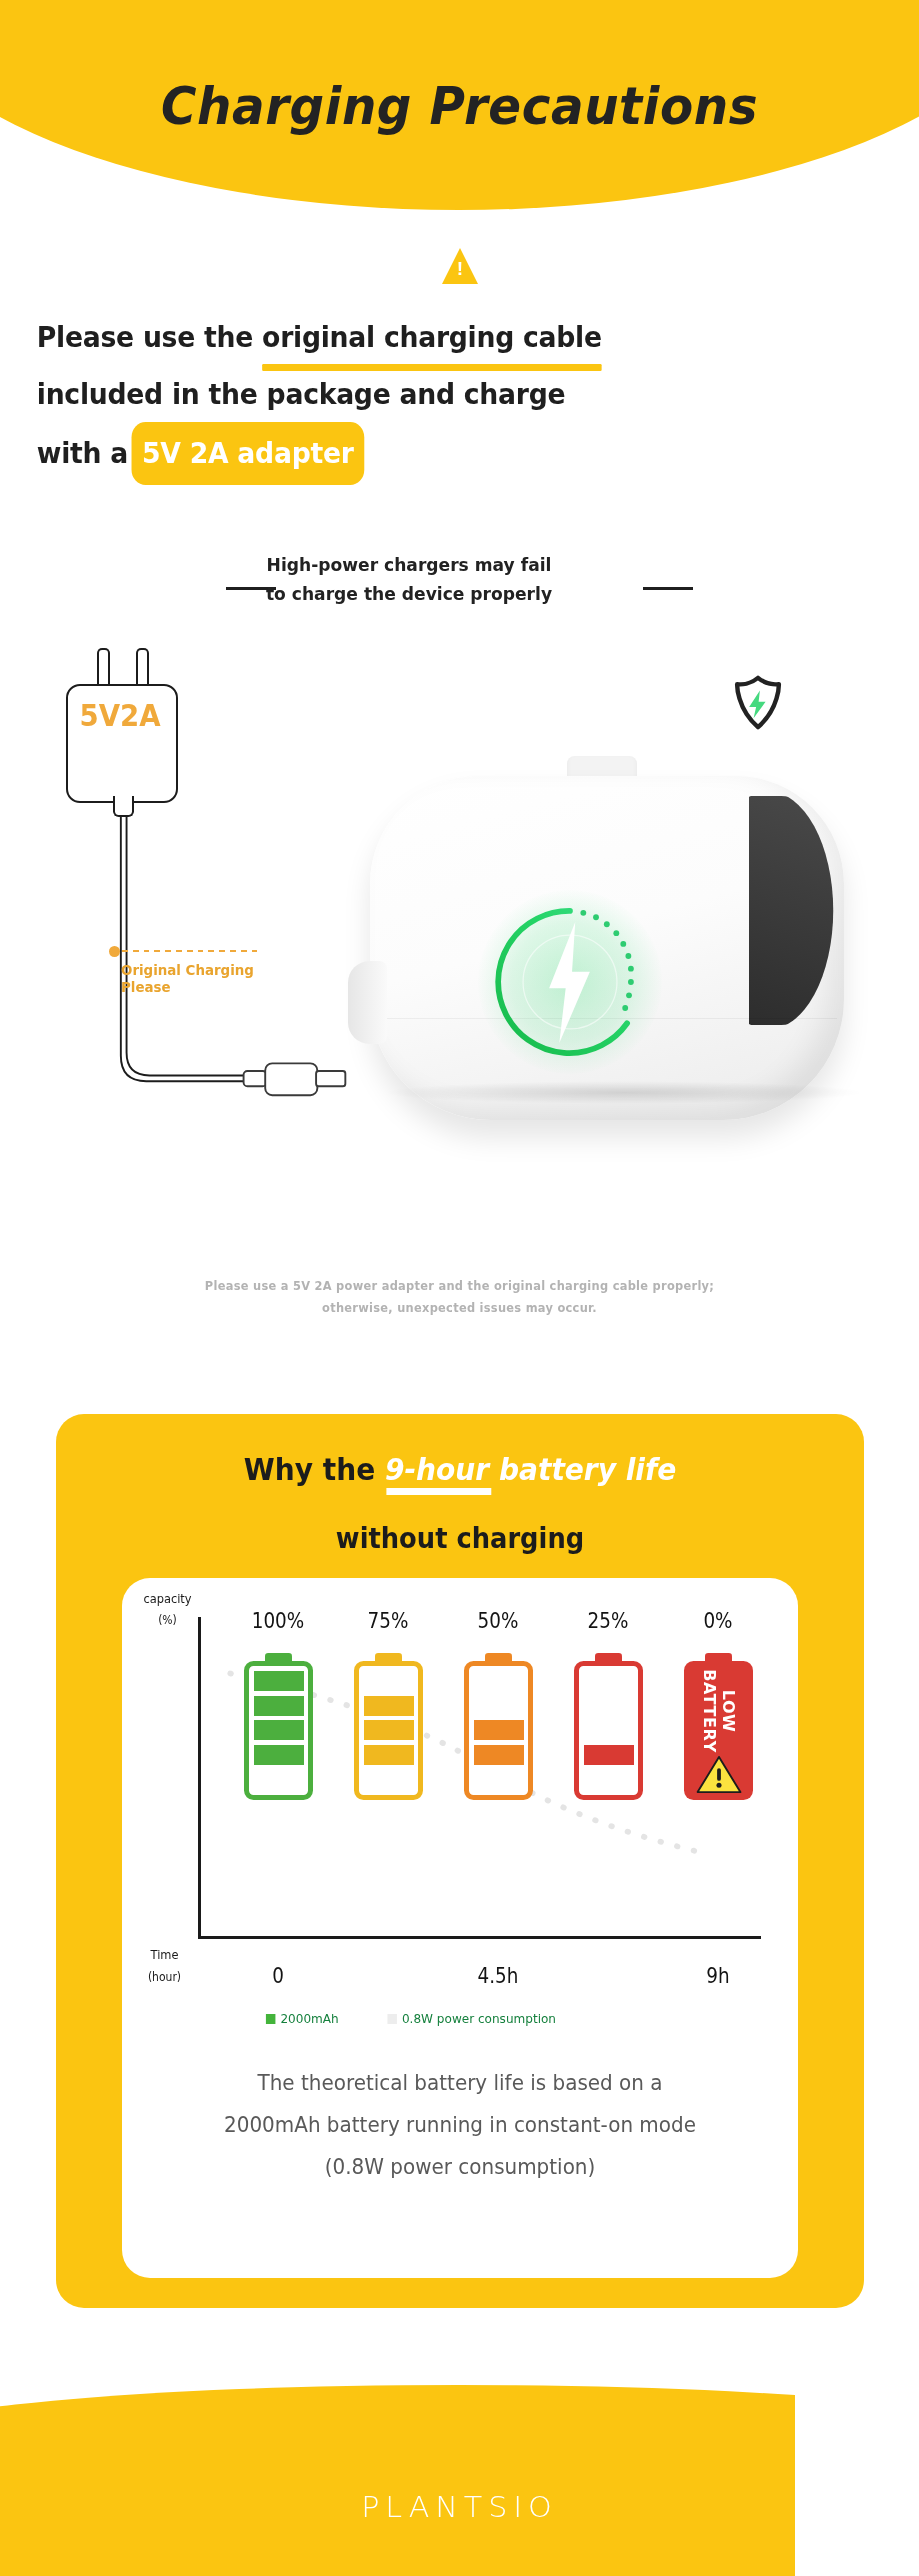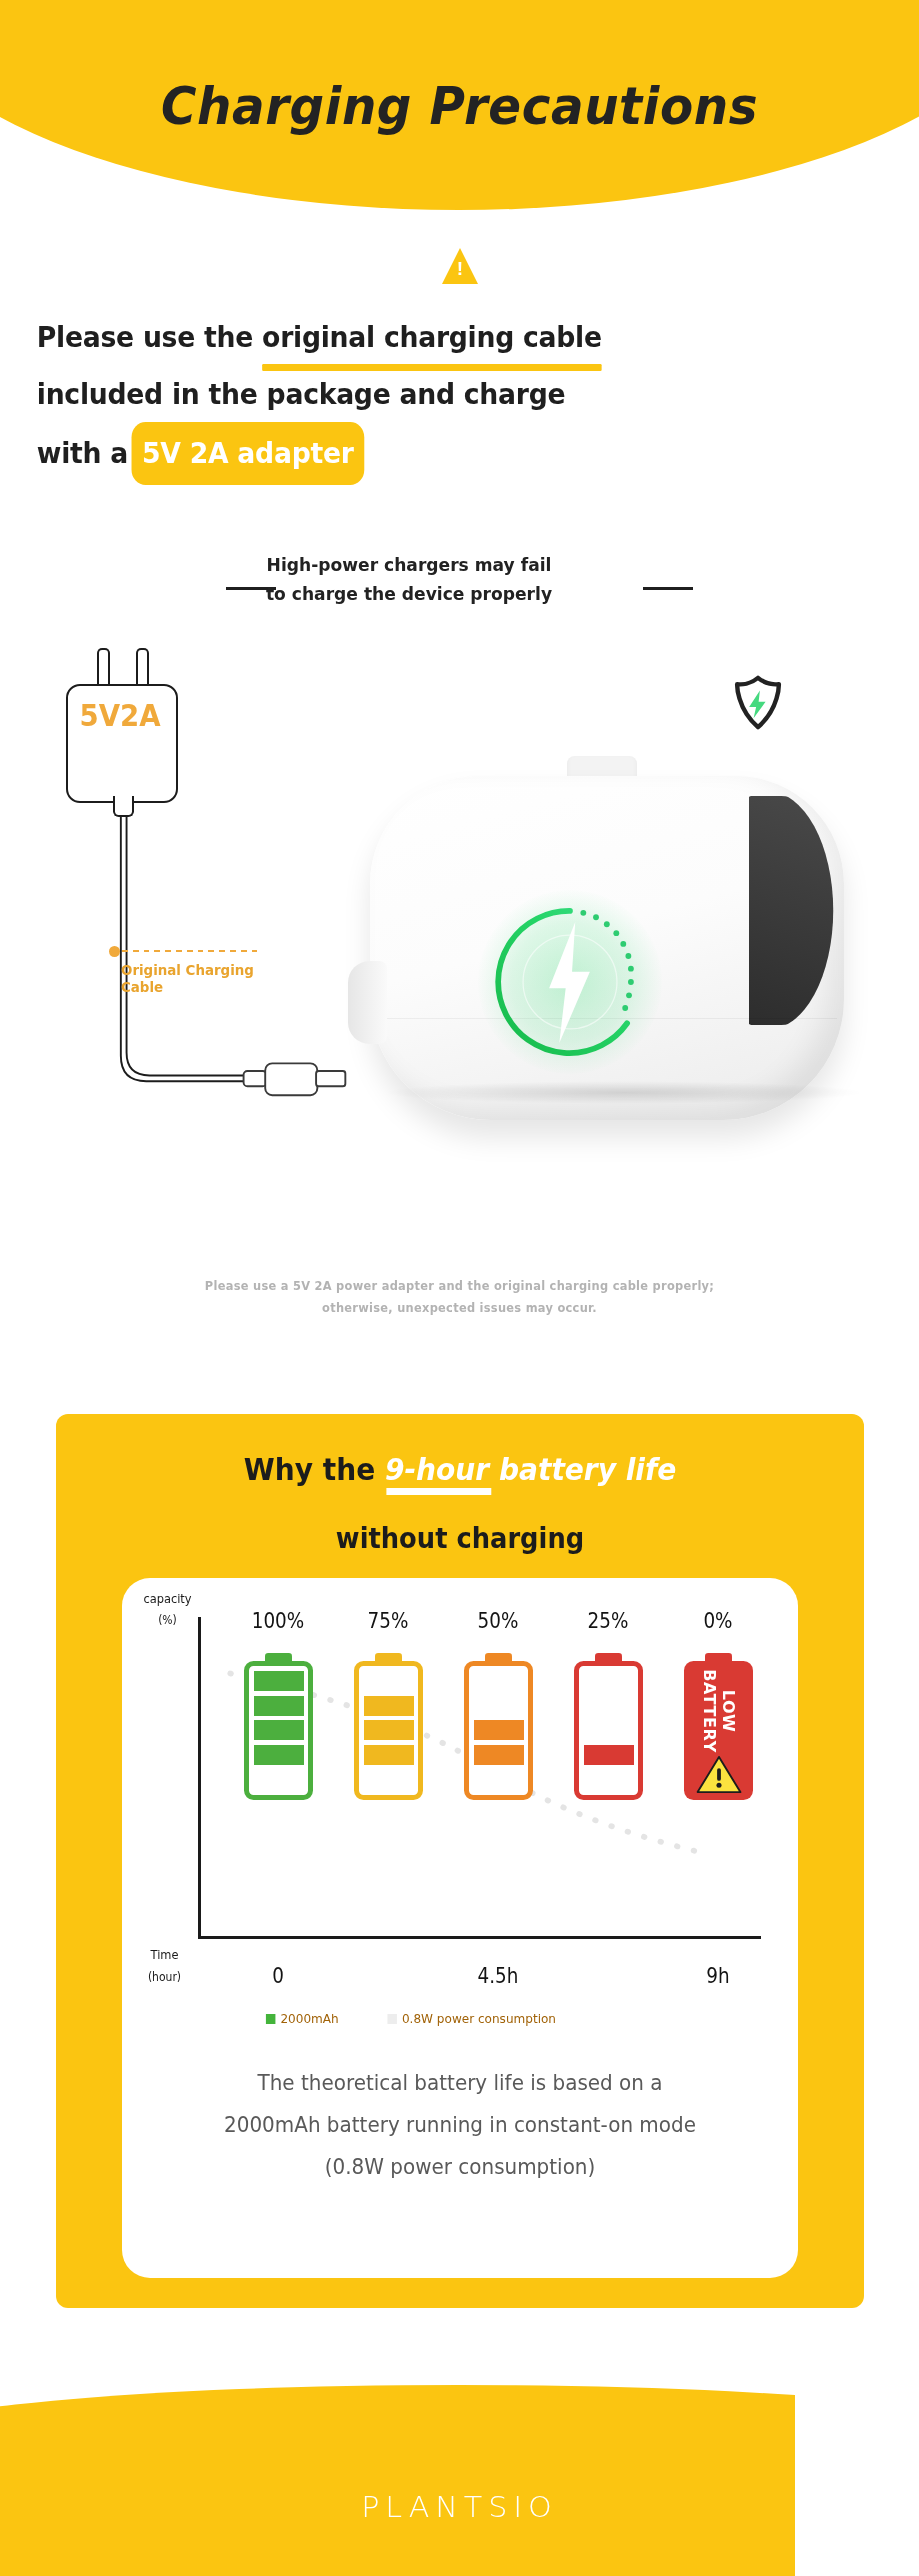--- a/index.html
+++ b/index.html
@@ -203,21 +203,21 @@
     font-family:"DejaVu Sans", sans-serif;
     letter-spacing:0.3px;
     transform:scaleX(0.95);
   }
 
   
   .ycard{
     position:absolute; left:56px; top:1414px;
     width:808px; height:894px;
     background:#FBC511;
-    border-radius:12px;
+    border-radius:28px;
   }
   .ycard-title{
     position:absolute; left:0; top:38px; width:808px; text-align:center;
     font-size:30.5px; font-weight:bold; color:#1c1c1c;
     font-family:"DejaVu Sans", sans-serif;
     transform:scaleX(0.92);
   }
   .t-italic{
     color:#ffffff; font-style:italic;
   }
@@ -317,21 +317,21 @@
     letter-spacing:0.6px; text-align:center;
     transform:rotate(90deg);
     font-family:"DejaVu Sans", sans-serif;
     line-height:19px;
   }
 
   .dotted-curve{ position:absolute; left:0; top:0; }
 
   .legend{
     position:absolute; left:0; top:433px; width:580px;
-    text-align:center; font-size:12.7px; color:#a16207;
+    text-align:center; font-size:12.7px; color:#15803d;
     font-family:"DejaVu Sans", sans-serif;
   }
   .legend-sq{
     display:inline-block; width:10.2px;height:10.2px;
     vertical-align:-1.3px; margin-right:5.1px;
   }
   .legend-item{ display:inline-block; margin:0 19px; transform:scaleX(0.95); }
 
   .wcard-caption{
     position:absolute; left:0; top:484px; width:676px;
@@ -403,21 +403,21 @@
     <path d="M199,282 L199,655 Q199,691 235,691 L383,691" fill="none" stroke="#1c1c1c" stroke-width="3"></path>
     <rect x="383" y="684" width="36" height="24" rx="6" fill="#ffffff" stroke="#3a3a3a" stroke-width="3"></rect>
     <rect x="417" y="672" width="82" height="50" rx="11" fill="#ffffff" stroke="#3a3a3a" stroke-width="3"></rect>
     <rect x="497" y="684" width="46" height="24" rx="4" fill="#ffffff" stroke="#3a3a3a" stroke-width="3"></rect>
   </svg>
 
   <div class="callout-dot"></div>
   <div class="callout-line"></div>
   <div class="callout-text">
     <div>Original Charging</div>
-    <div>Cable</div>
+    <div>Please</div>
   </div>
 
   <div class="device">
     <div class="device-tab"></div>
     <div class="device-body"></div>
     <div class="device-dark"></div>
     <div class="device-seam"></div>
     <div class="device-knob"></div>
   </div>
   <div class="device-shadow"></div>

